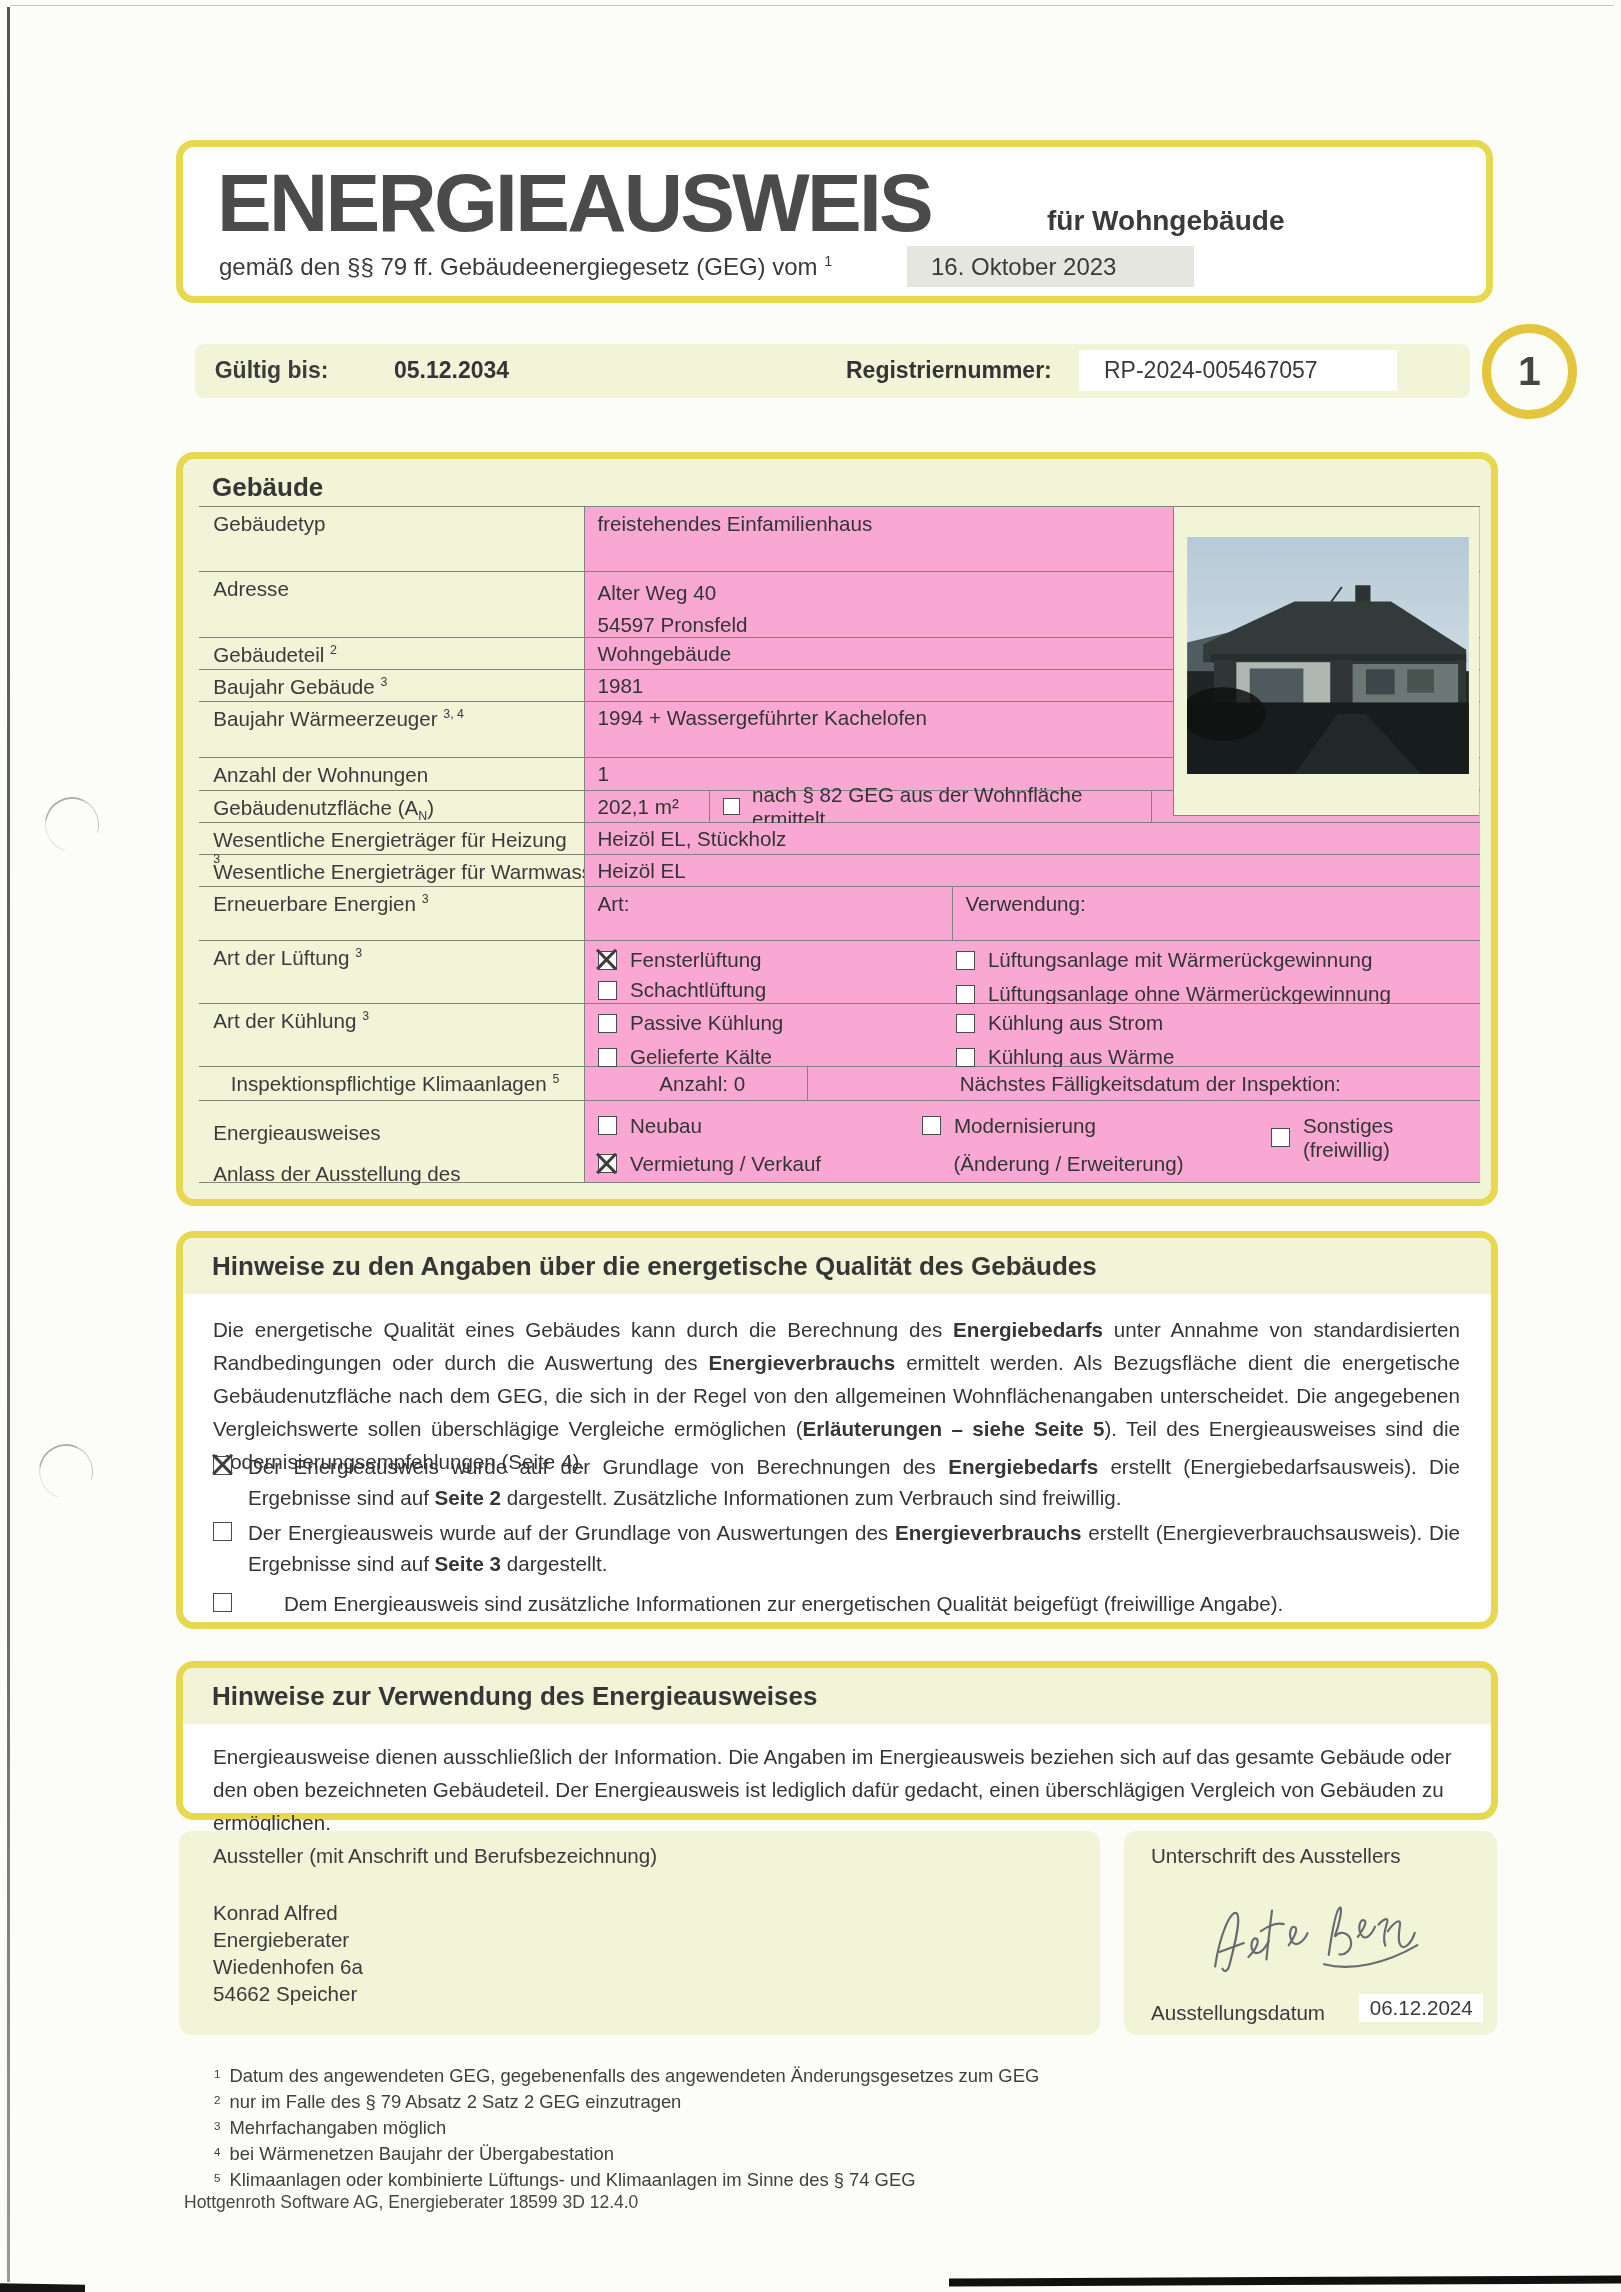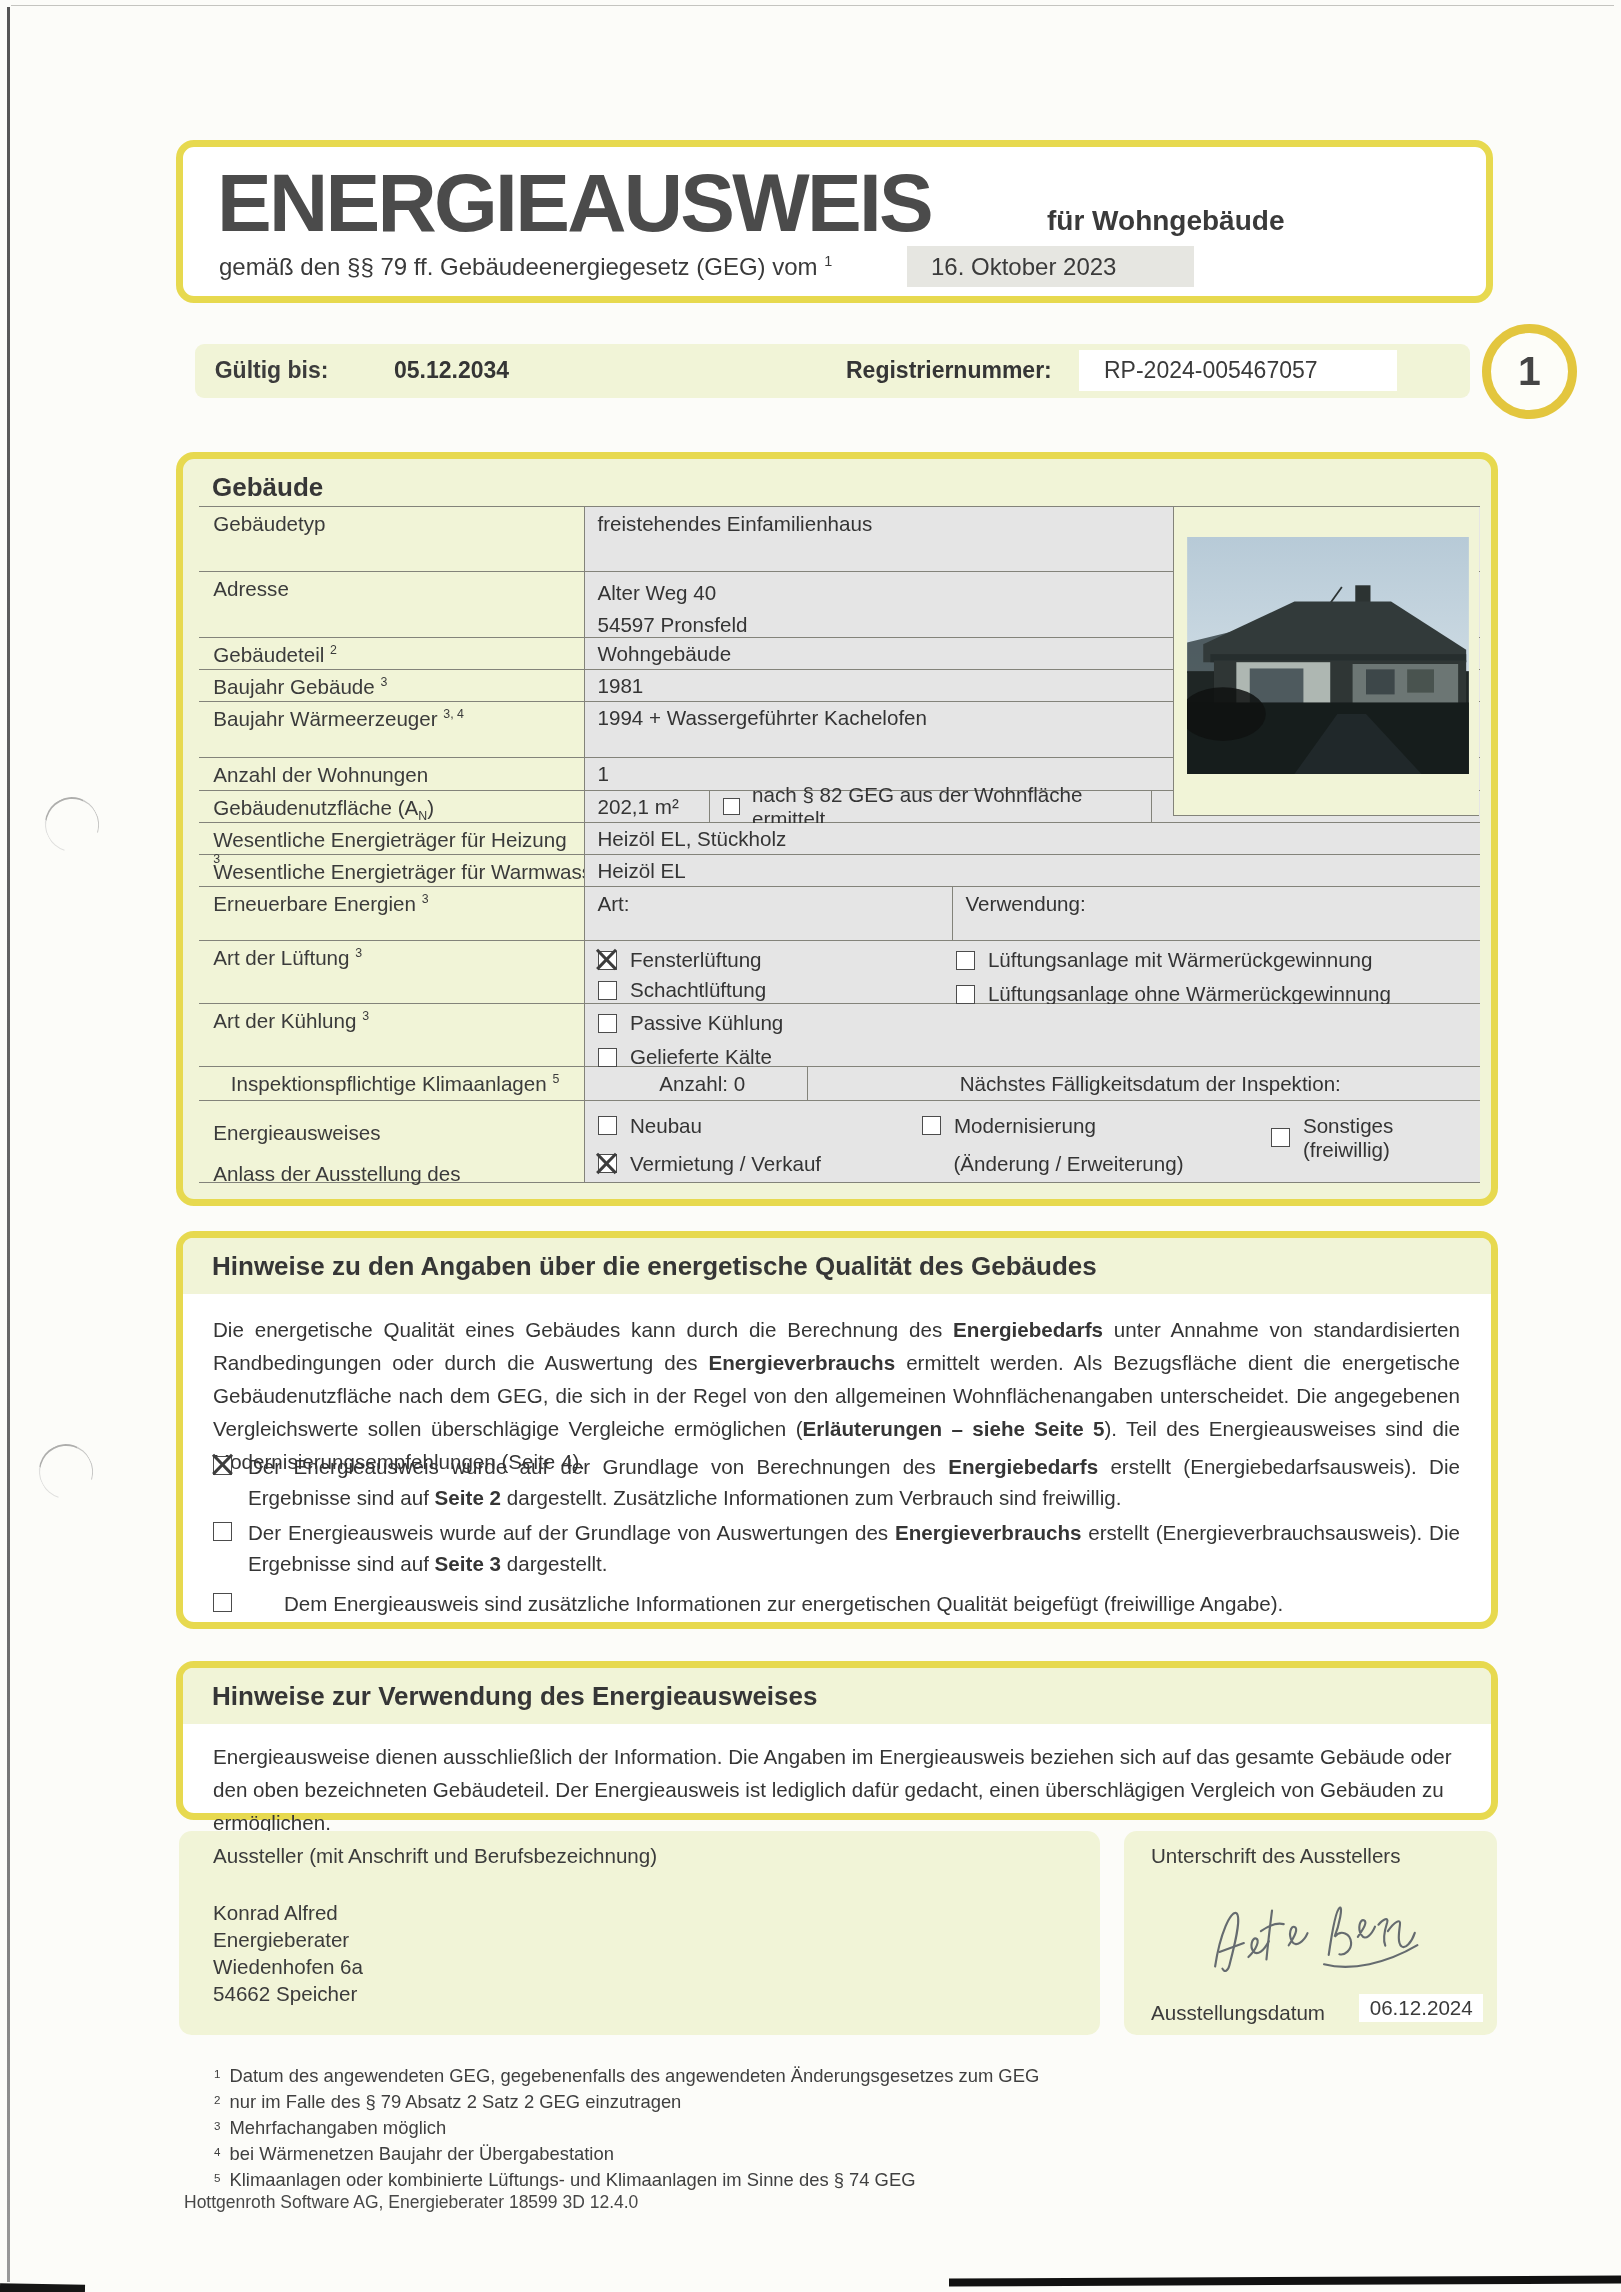--- a/index.html
+++ b/index.html
@@ -27,21 +27,21 @@
   }
 
   
   .tbl{position:absolute;left:199px;top:506px;width:1281px;box-sizing:border-box;border-top:0.9px solid #83837a;}
   .trow{display:flex;box-sizing:border-box;border-bottom:0.9px solid #83837a;}
   .tlabel{
     width:385px;flex:none;box-sizing:border-box;padding:5.4px 7.2px 0 14.3px;
     font-size:20.6px;color:#3b3b3b;
   }
   .tval{
-    flex:1;background:#e5e5e5;box-sizing:border-box;border-left:0.9px solid #83837a;
+    flex:1;background:#f9a8d4;box-sizing:border-box;border-left:0.9px solid #83837a;
     font-size:20.6px;color:#343434;display:flex;
   }
   .vpad{padding:5.4px 0 0 12.5px;box-sizing:border-box;}
 
   
   .cb{
     position:relative;display:inline-block;width:19px;height:19px;flex:none;
     border:1.8px solid #4c4c4c;background:#fff;box-sizing:border-box;
   }
   .cb.checked::before,.cb.checked::after{
@@ -214,20 +214,30 @@
     <div class="tlabel"><span>Art der Kühlung </span><sup>3</sup></div>
     <div class="tval" style="padding:7.2px 0 0 12.5px;">
       <div style="width:358px;flex:none;display:flex;flex-direction:column;gap:9.9px;">
         <div class="cb-line">
             <span class="cb"></span>
             <span>Passive Kühlung</span>
           </div>
         <div class="cb-line">
             <span class="cb"></span>
             <span>Gelieferte Kälte</span>
+          </div>
+      </div>
+      <div style="flex:1;display:flex;flex-direction:column;gap:9.9px;">
+        <div class="cb-line">
+            <span class="cb"></span>
+            <span>Kühlung aus Strom</span>
+          </div>
+        <div class="cb-line">
+            <span class="cb"></span>
+            <span>Kühlung aus Wärme</span>
           </div>
       </div>
     </div>
   </div>
 
   <div class="trow" style="height:34px;text-align:center;">
     <div class="tlabel"><span>Inspektionspflichtige Klimaanlagen </span><sup>5</sup></div>
     <div class="tval">
       <div class="vpad" style="width:222px;flex:none;padding-top:4.5px;">Anzahl: 0</div>
       <div class="vpad" style="flex:1;border-left:0.9px solid #83837a;padding-top:4.5px;">Nächstes Fälligkeitsdatum der Inspektion:</div>

